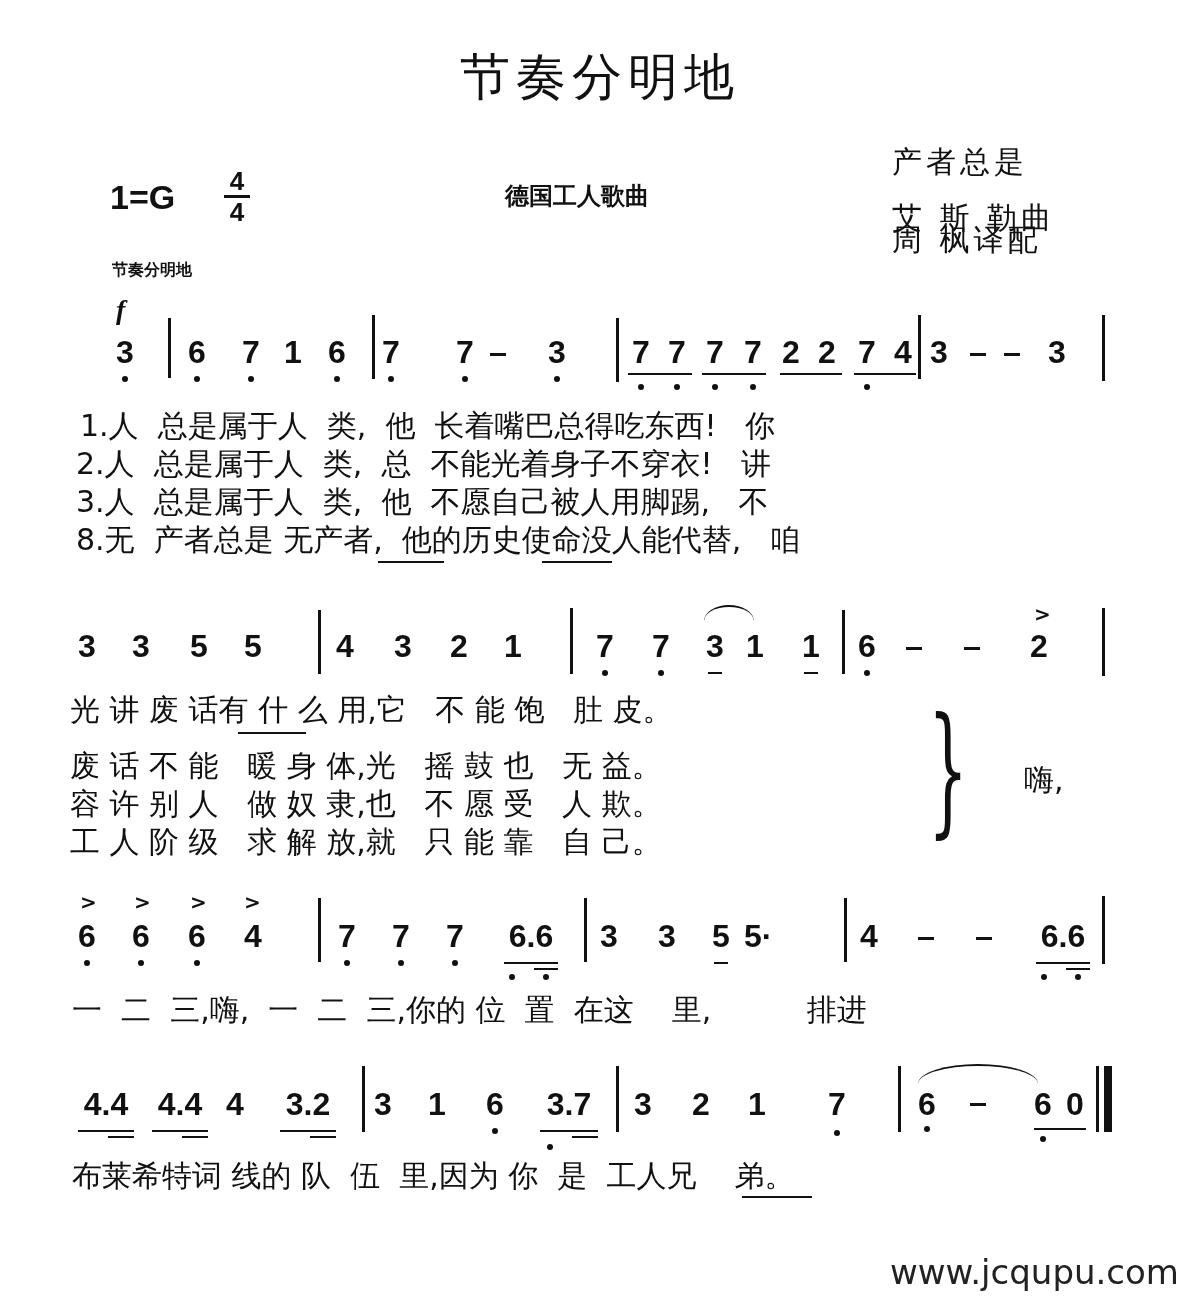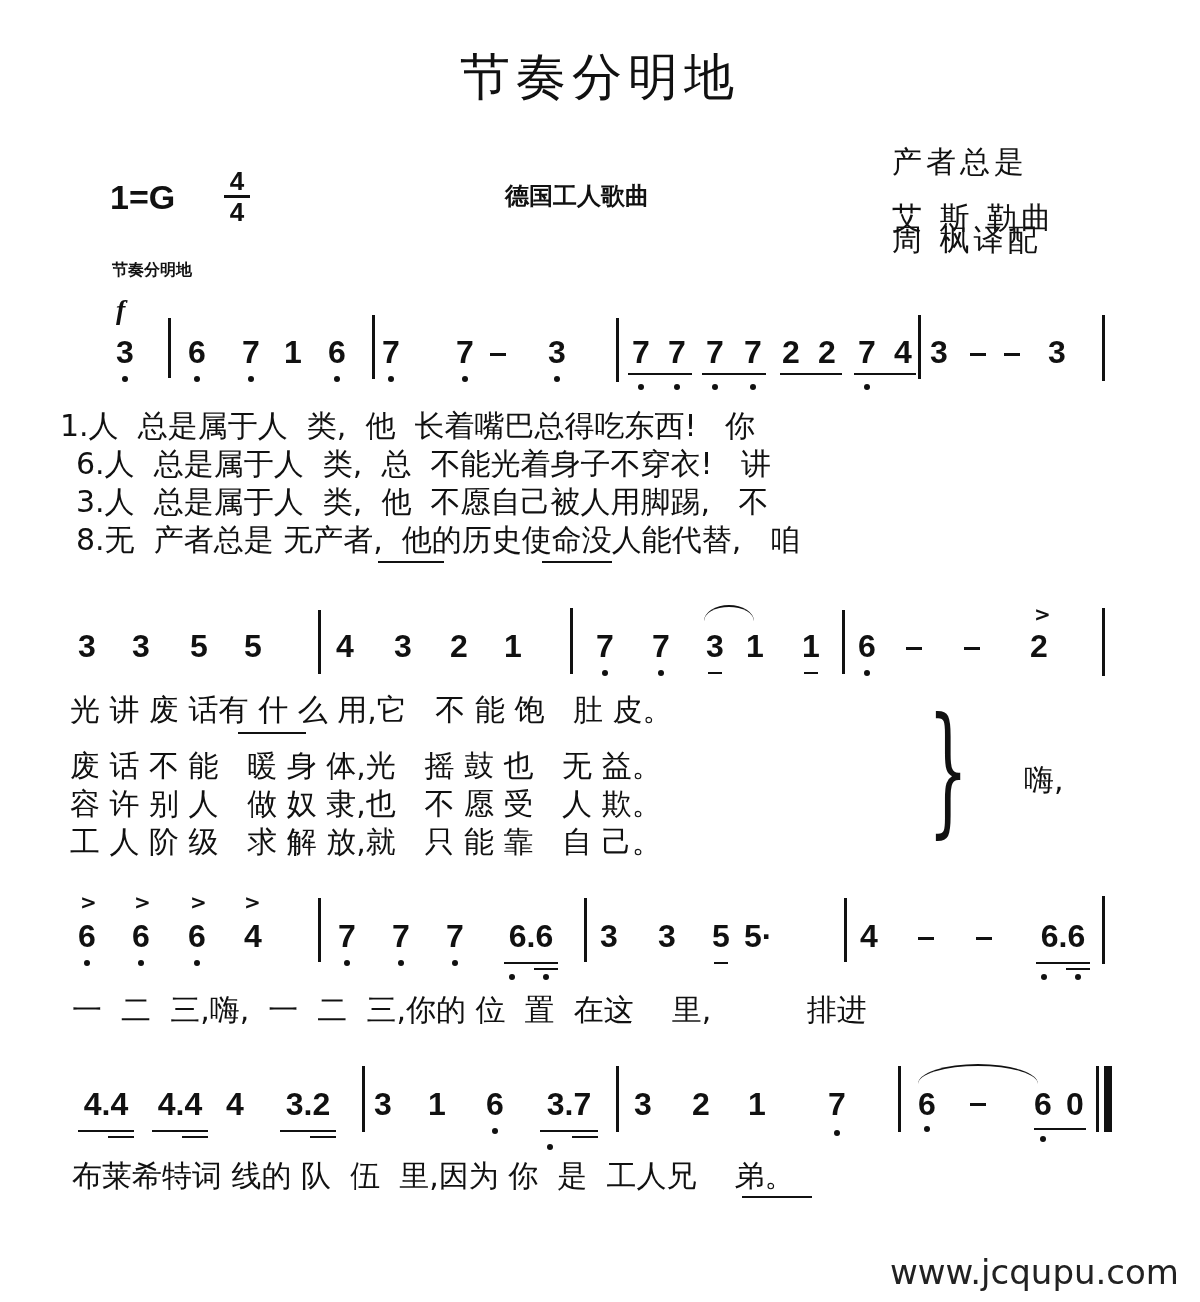--- a/index.html
+++ b/index.html
@@ -70,22 +70,22 @@
   <div class="n" style="left:888px;top:334px"><span>4</span></div>
   <div class="line" style="left:854px;top:373px;width:62px"></div>
   <div class="bl" style="left:918px;top:315px;height:64px"></div>
   <div class="n" style="left:924px;top:334px"><span>3</span></div>
   <div class="dash" style="left:970px;top:353px"></div>
   <div class="dash" style="left:1004px;top:353px"></div>
   <div class="n" style="left:1042px;top:334px"><span>3</span></div>
   <div class="bl" style="left:1102px;top:315px;height:66px"></div>
 </div>
 
-<div class="lyr" style="left:60px;top:406px">1.人  总是属于人  类,  他  长着嘴巴总得吃东西!   你</div>
-<div class="lyr" style="left:76px;top:444px">6.人  总是属于人  类,  总  不能光着身子不穿衣!   讲</div>
+<div class="lyr" style="left:80px;top:406px">1.人  总是属于人  类,  他  长着嘴巴总得吃东西!   你</div>
+<div class="lyr" style="left:76px;top:444px">2.人  总是属于人  类,  总  不能光着身子不穿衣!   讲</div>
 <div class="lyr" style="left:76px;top:482px">3.人  总是属于人  类,  他  不愿自己被人用脚踢,   不</div>
 <div class="lyr" style="left:76px;top:520px">8.无  产者总是 无产者,  他的历史使命没人能代替,   咱</div>
 <div class="line" style="left:378px;top:561px;width:66px"></div>
 <div class="line" style="left:542px;top:561px;width:70px"></div>
 
 <div>
   <div class="n" style="left:72px;top:628px"><span>3</span></div>
   <div class="n" style="left:126px;top:628px"><span>3</span></div>
   <div class="n" style="left:184px;top:628px"><span>5</span></div>
   <div class="n" style="left:238px;top:628px"><span>5</span></div>

